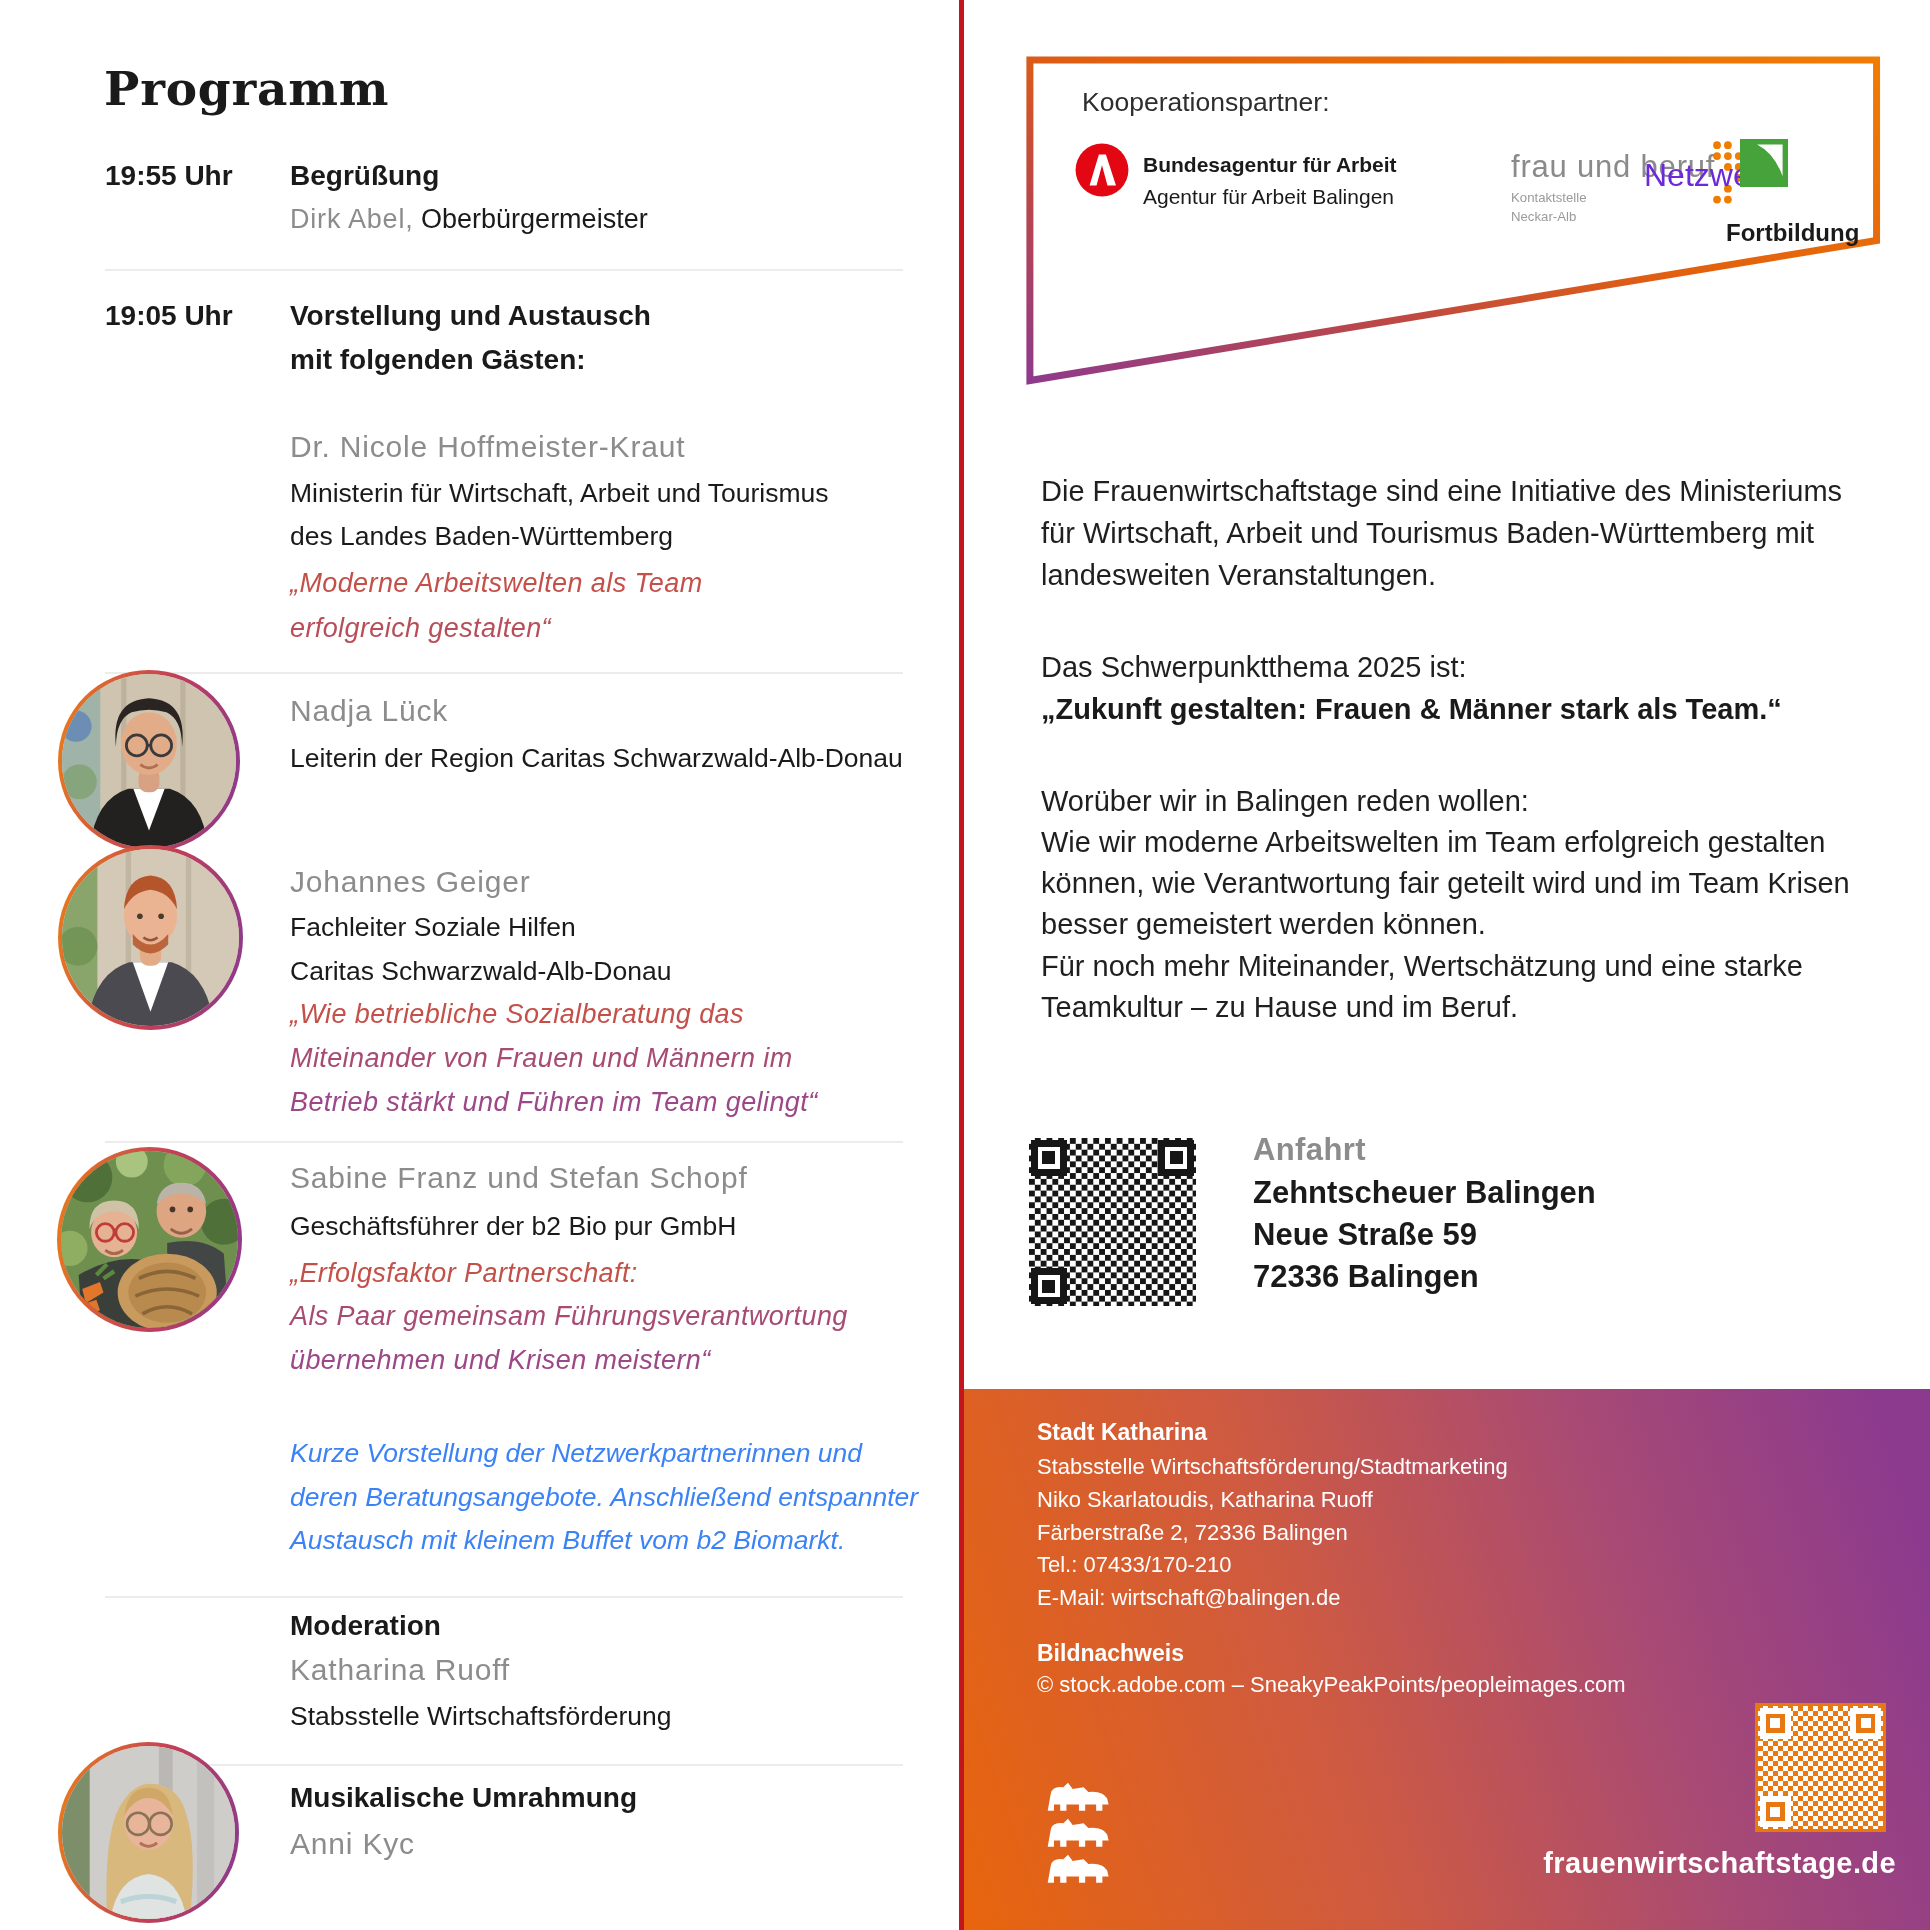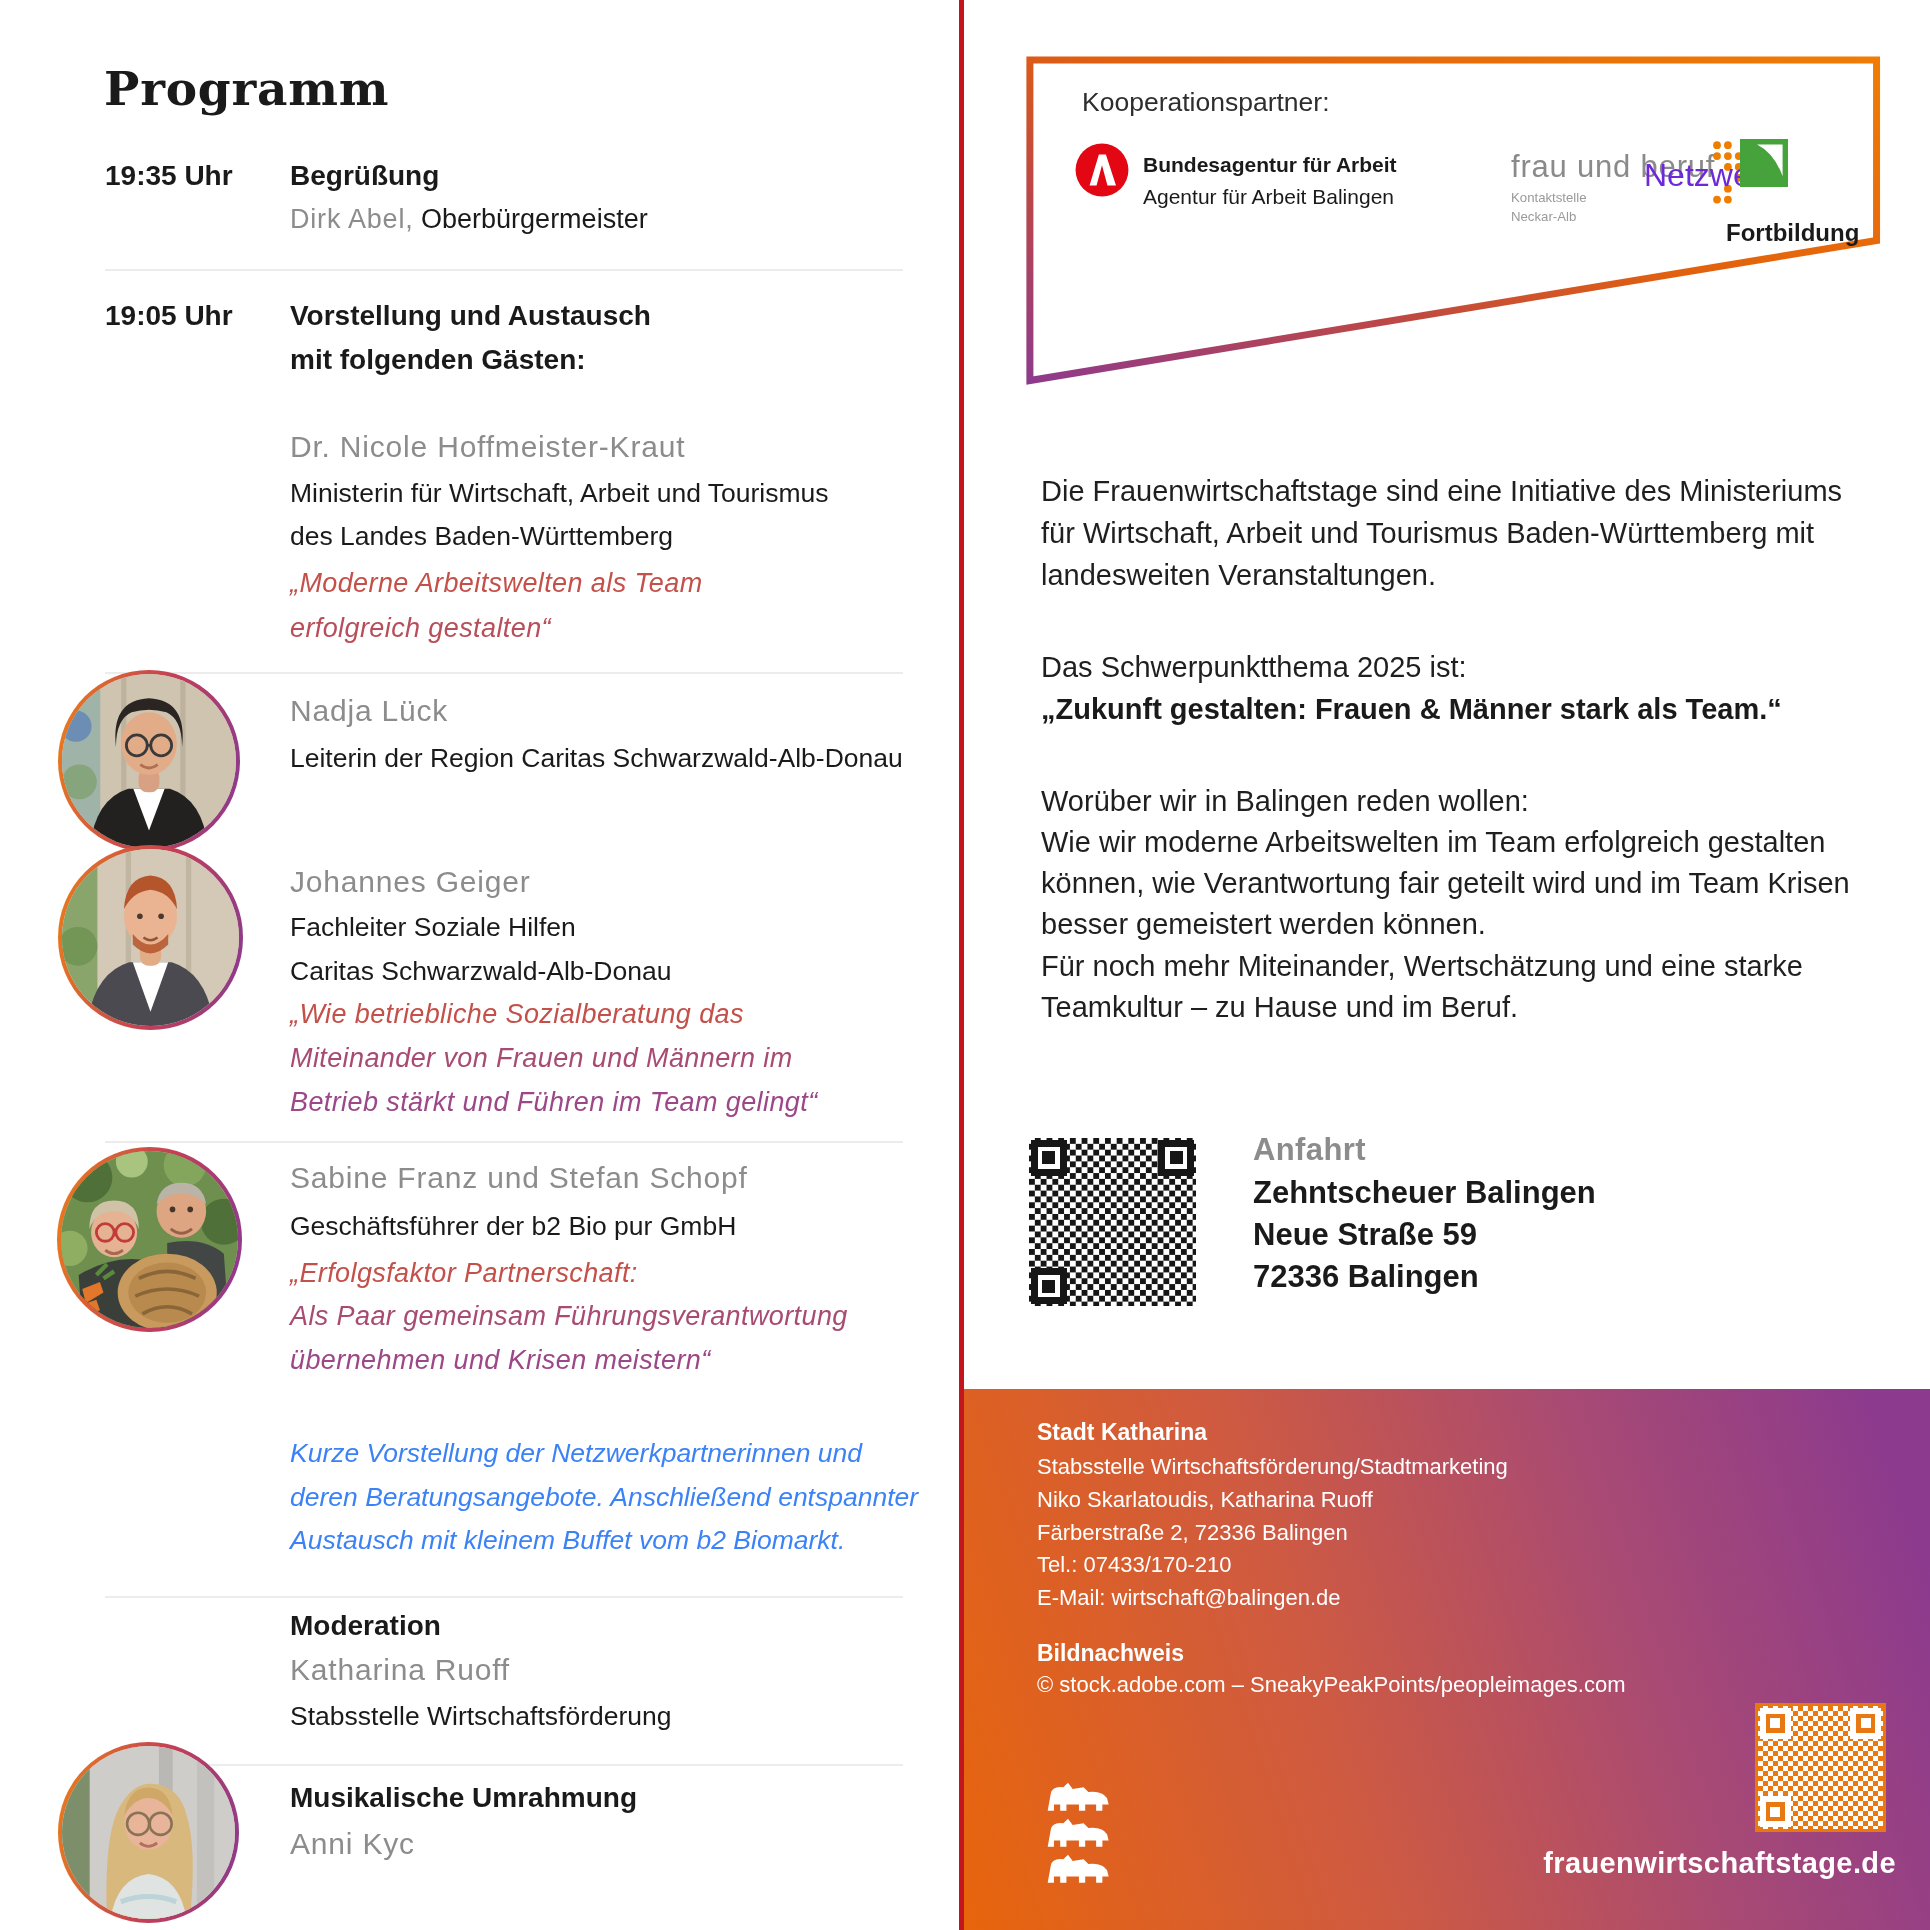--- a/index.html
+++ b/index.html
@@ -58,21 +58,21 @@
   .qr.orange .f{border-color:#fff;background:#e87912;}
   .qr.orange .f::after{background:#fff;}
   .f.tl{top:4.7px;left:4.7px;} .f.tr{top:4.7px;right:4.7px;} .f.bl{bottom:4.7px;left:4.7px;}
   .lion{display:block;}
 </style>
 </head>
 <body>
 
 <div class="abs h-serif" style="left:104px;top:61px;">Programm</div>
 
-<div class="abs time" style="left:105px;top:160px;">19:35 Uhr</div>
+<div class="abs time" style="left:105px;top:160px;">19:55 Uhr</div>
 <div class="abs hd" style="left:290px;top:160px;">Begrüßung</div>
 <div class="abs" style="left:290px;top:204px;font-size:27px;"><span class="gray" style="letter-spacing:0.8px;">Dirk Abel,</span><span> Oberbürgermeister</span></div>
 
 <div class="rule" style="top:269px;"></div>
 
 <div class="abs time" style="left:105px;top:300px;">19:05 Uhr</div>
 <div class="abs hd" style="left:290px;top:300px;">Vorstellung und Austausch</div>
 <div class="abs hd" style="left:290px;top:344px;">mit folgenden Gästen:</div>
 
 <div class="abs gname" style="left:290px;top:430px;">Dr. Nicole Hoffmeister-Kraut</div>

